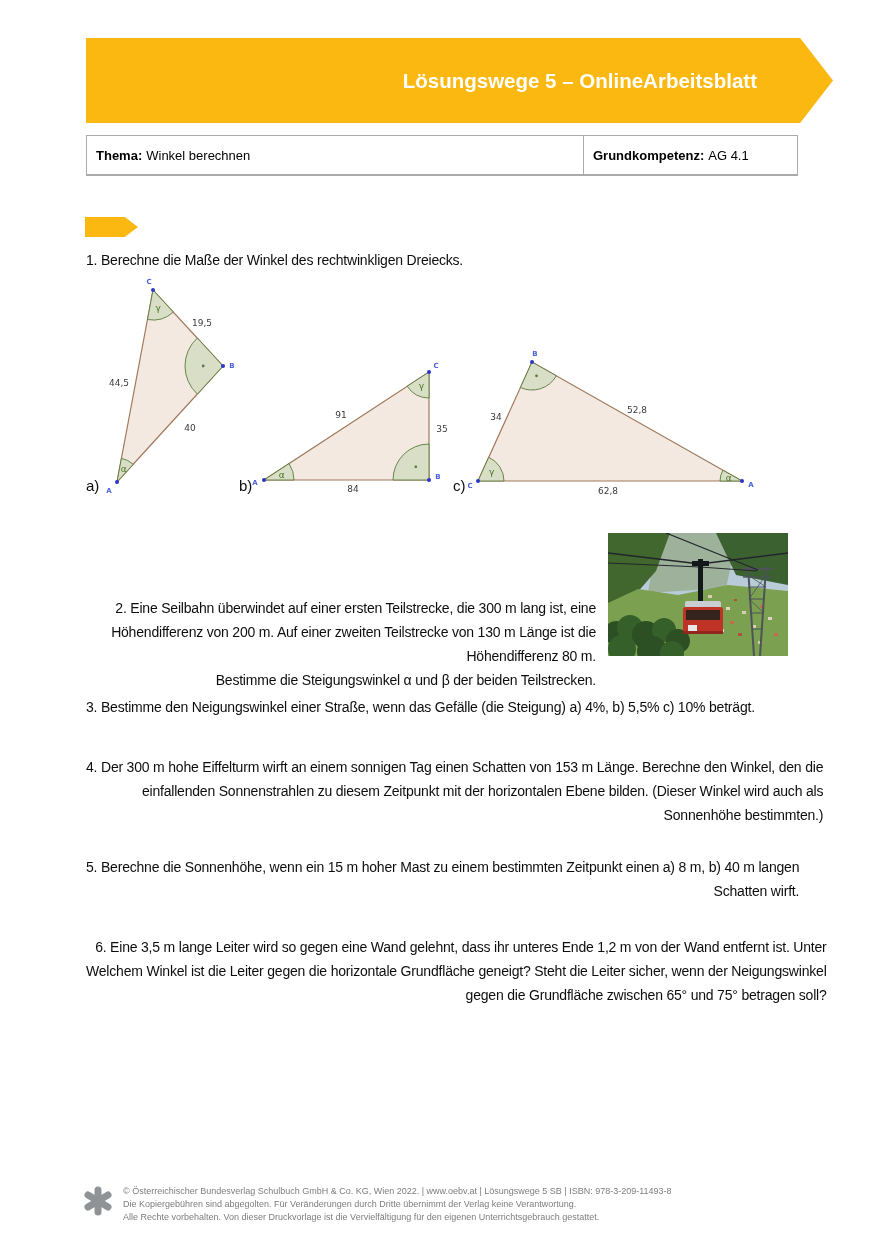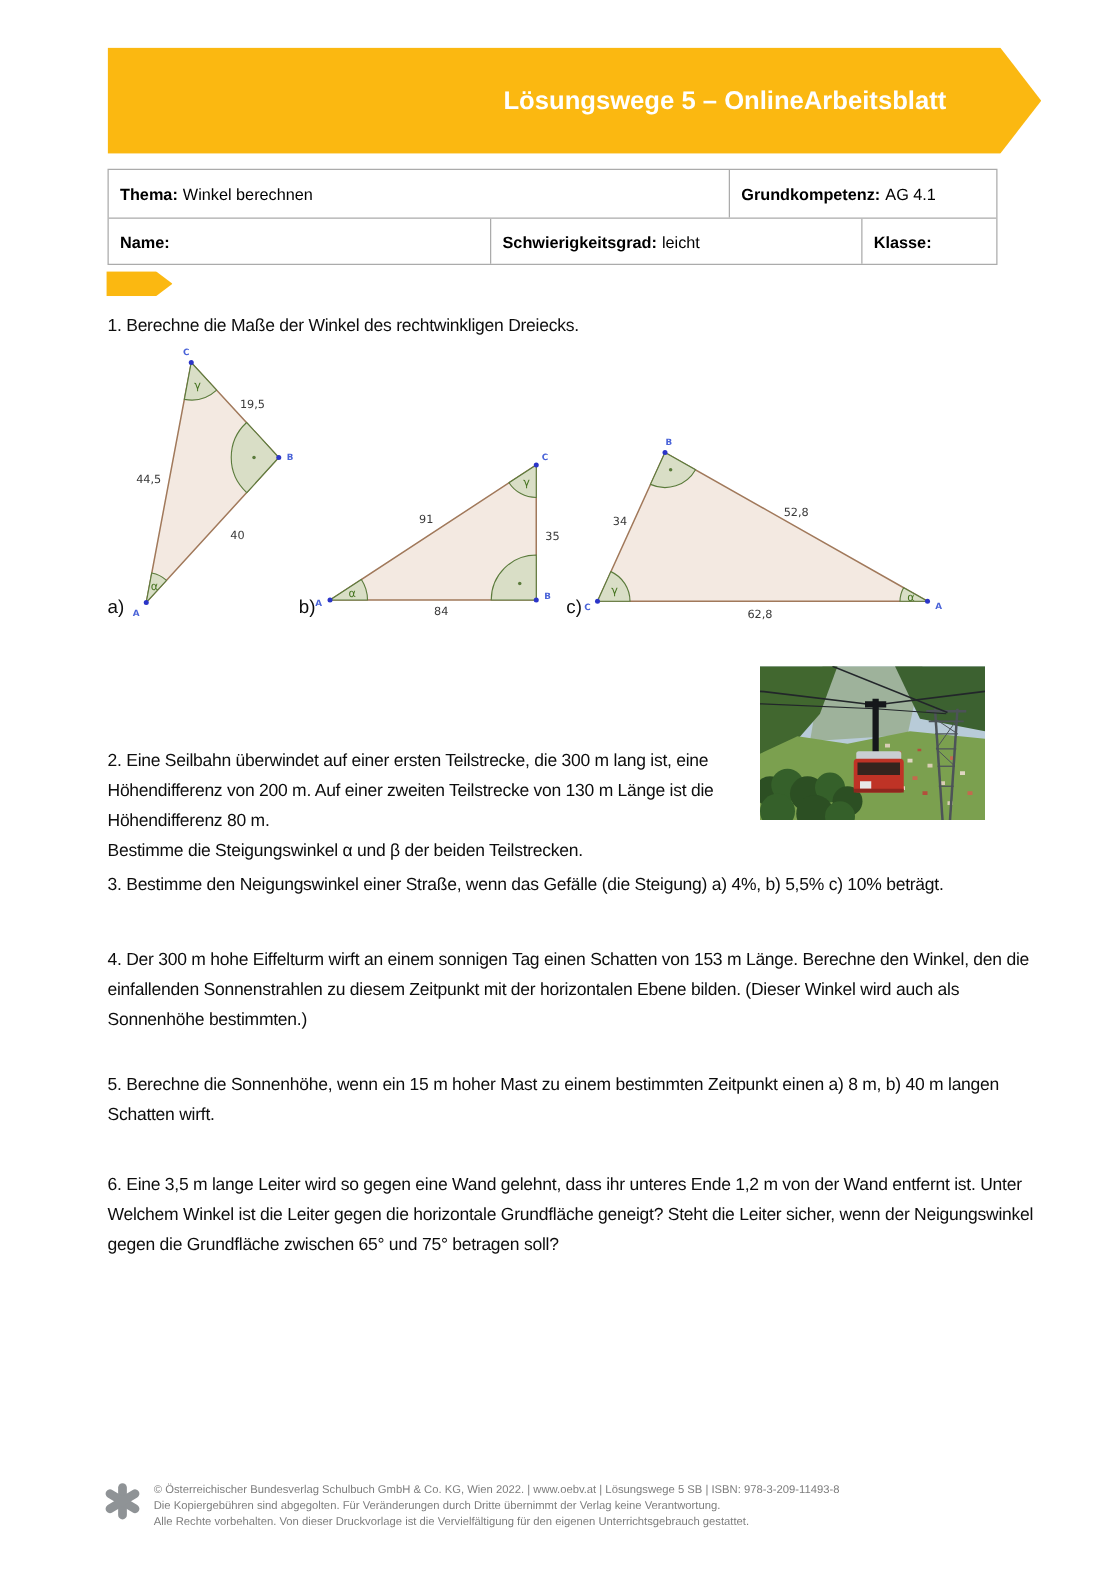--- a/index.html
+++ b/index.html
@@ -28,21 +28,21 @@
   .cell .val{margin-left:4px;}
   .c1a{width:497px;border-right:1px solid #ababab;}
   .c1b{flex:1;}
   .c2a{width:306px;border-right:1px solid #ababab;}
   .c2b{width:297px;border-right:1px solid #ababab;}
   .c2c{flex:1;}
 
   
   .task{position:absolute;left:86px;font-size:14px;line-height:24px;
         letter-spacing:-0.2px;color:#0d0d0d;}
-  .task .line{white-space:nowrap;}
+  .task .line{white-space:nowrap;text-align:right;}
   #task1{top:248px;}
   #task2{top:548px;width:510px;margin-top:48px;}
   #task3{top:695px;}
   #task4{top:755px;}
   #task5{top:855px;}
   #task6{top:935px;}
 
   .fig-sub{position:absolute;top:477px;font-size:15px;color:#0d0d0d;}
   #sub-a{left:86px;} #sub-b{left:239px;} #sub-c{left:453px;}
 
@@ -68,32 +68,20 @@
 
   <div class="info-table">
     <div class="it-row r1">
       <div class="cell c1a">
         <b>Thema:</b>
         <span class="val">Winkel berechnen</span>
       </div>
       <div class="cell c1b">
         <b>Grundkompetenz:</b>
         <span class="val">AG 4.1</span>
-      </div>
-    </div>
-    <div class="it-row r2">
-      <div class="cell c2a">
-        <b>Name:</b>
-      </div>
-      <div class="cell c2b">
-        <b>Schwierigkeitsgrad:</b>
-        <span class="val">leicht</span>
-      </div>
-      <div class="cell c2c">
-        <b>Klasse:</b>
       </div>
     </div>
   </div>
 
   <div class="mini-arrow"></div>
 
   <div class="task" id="task1">
     <div class="line">1. Berechne die Maße der Winkel des rechtwinkligen Dreiecks.</div>
   </div>
 

